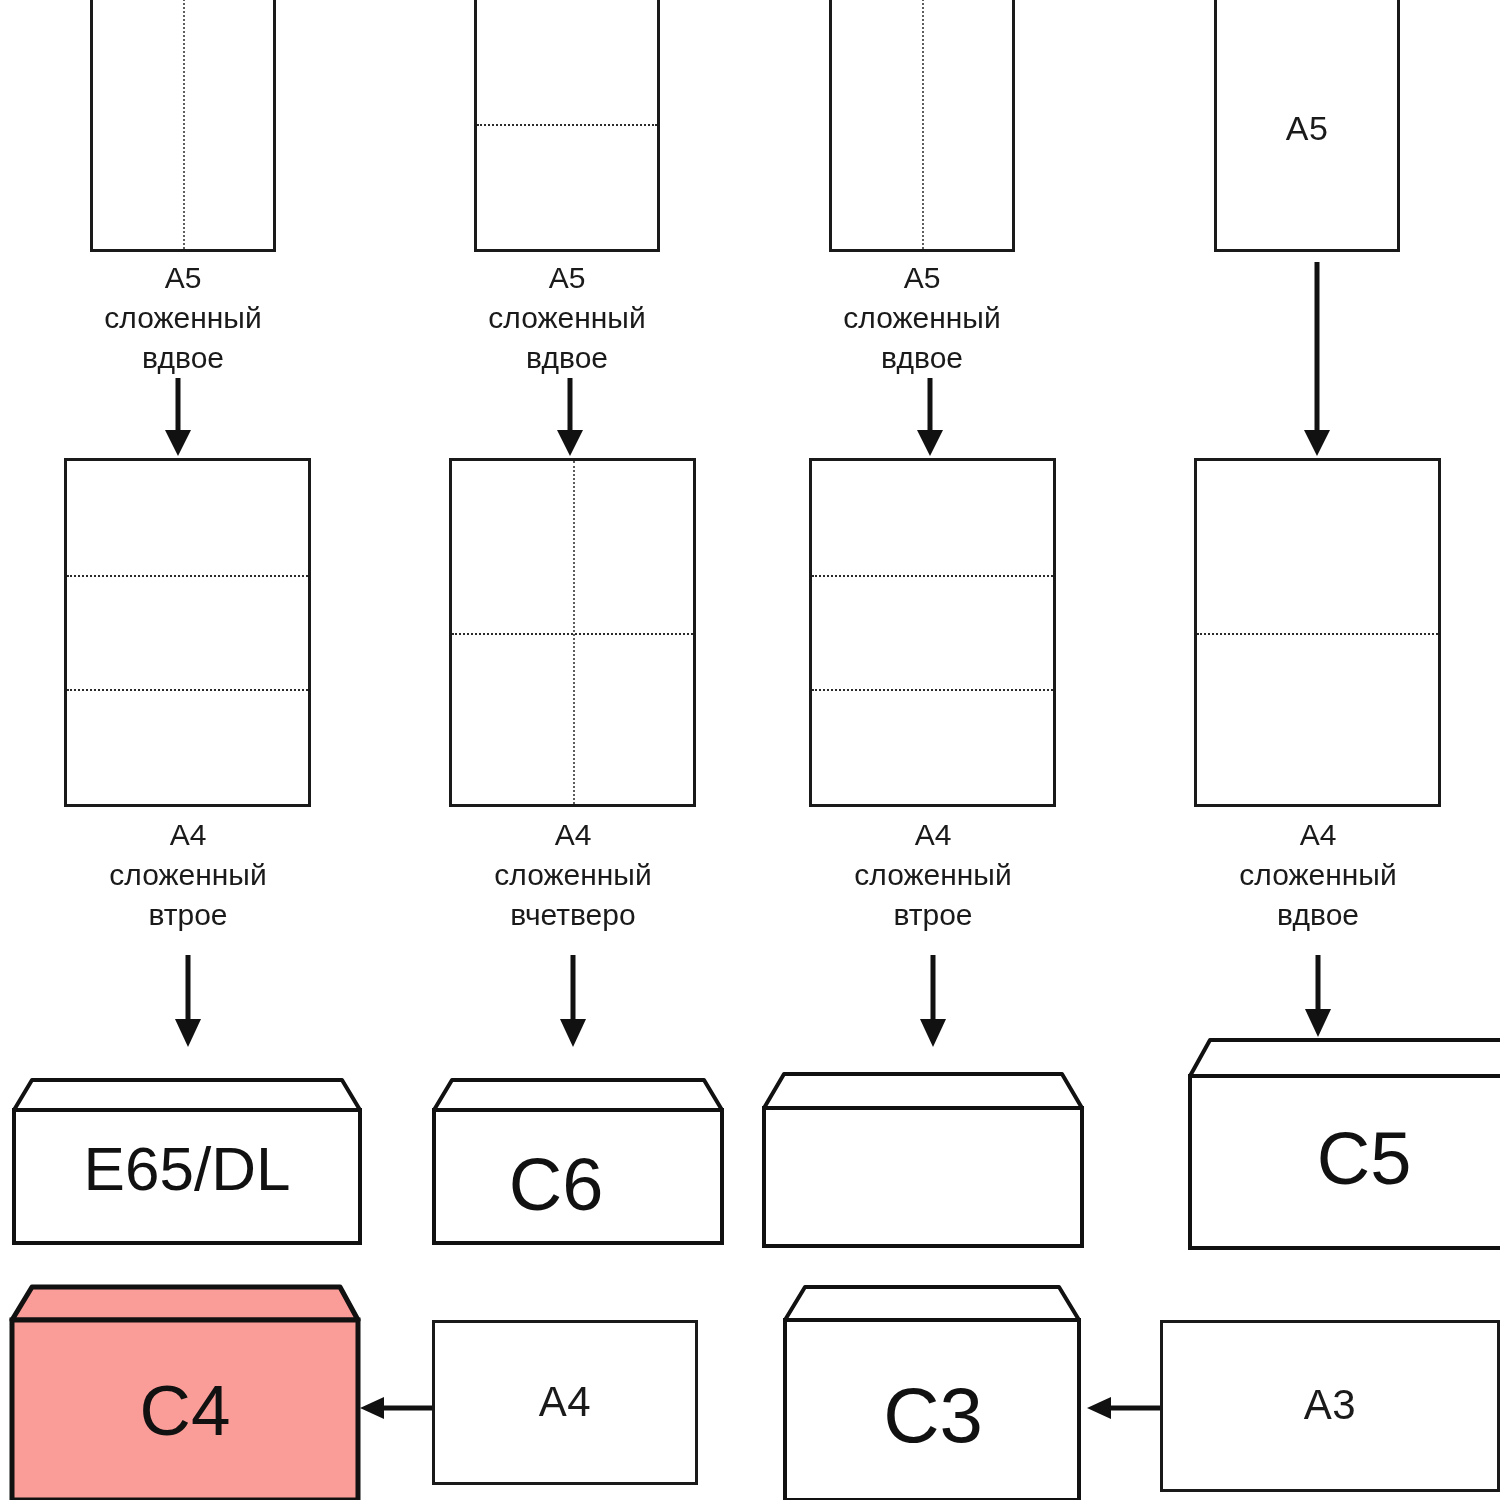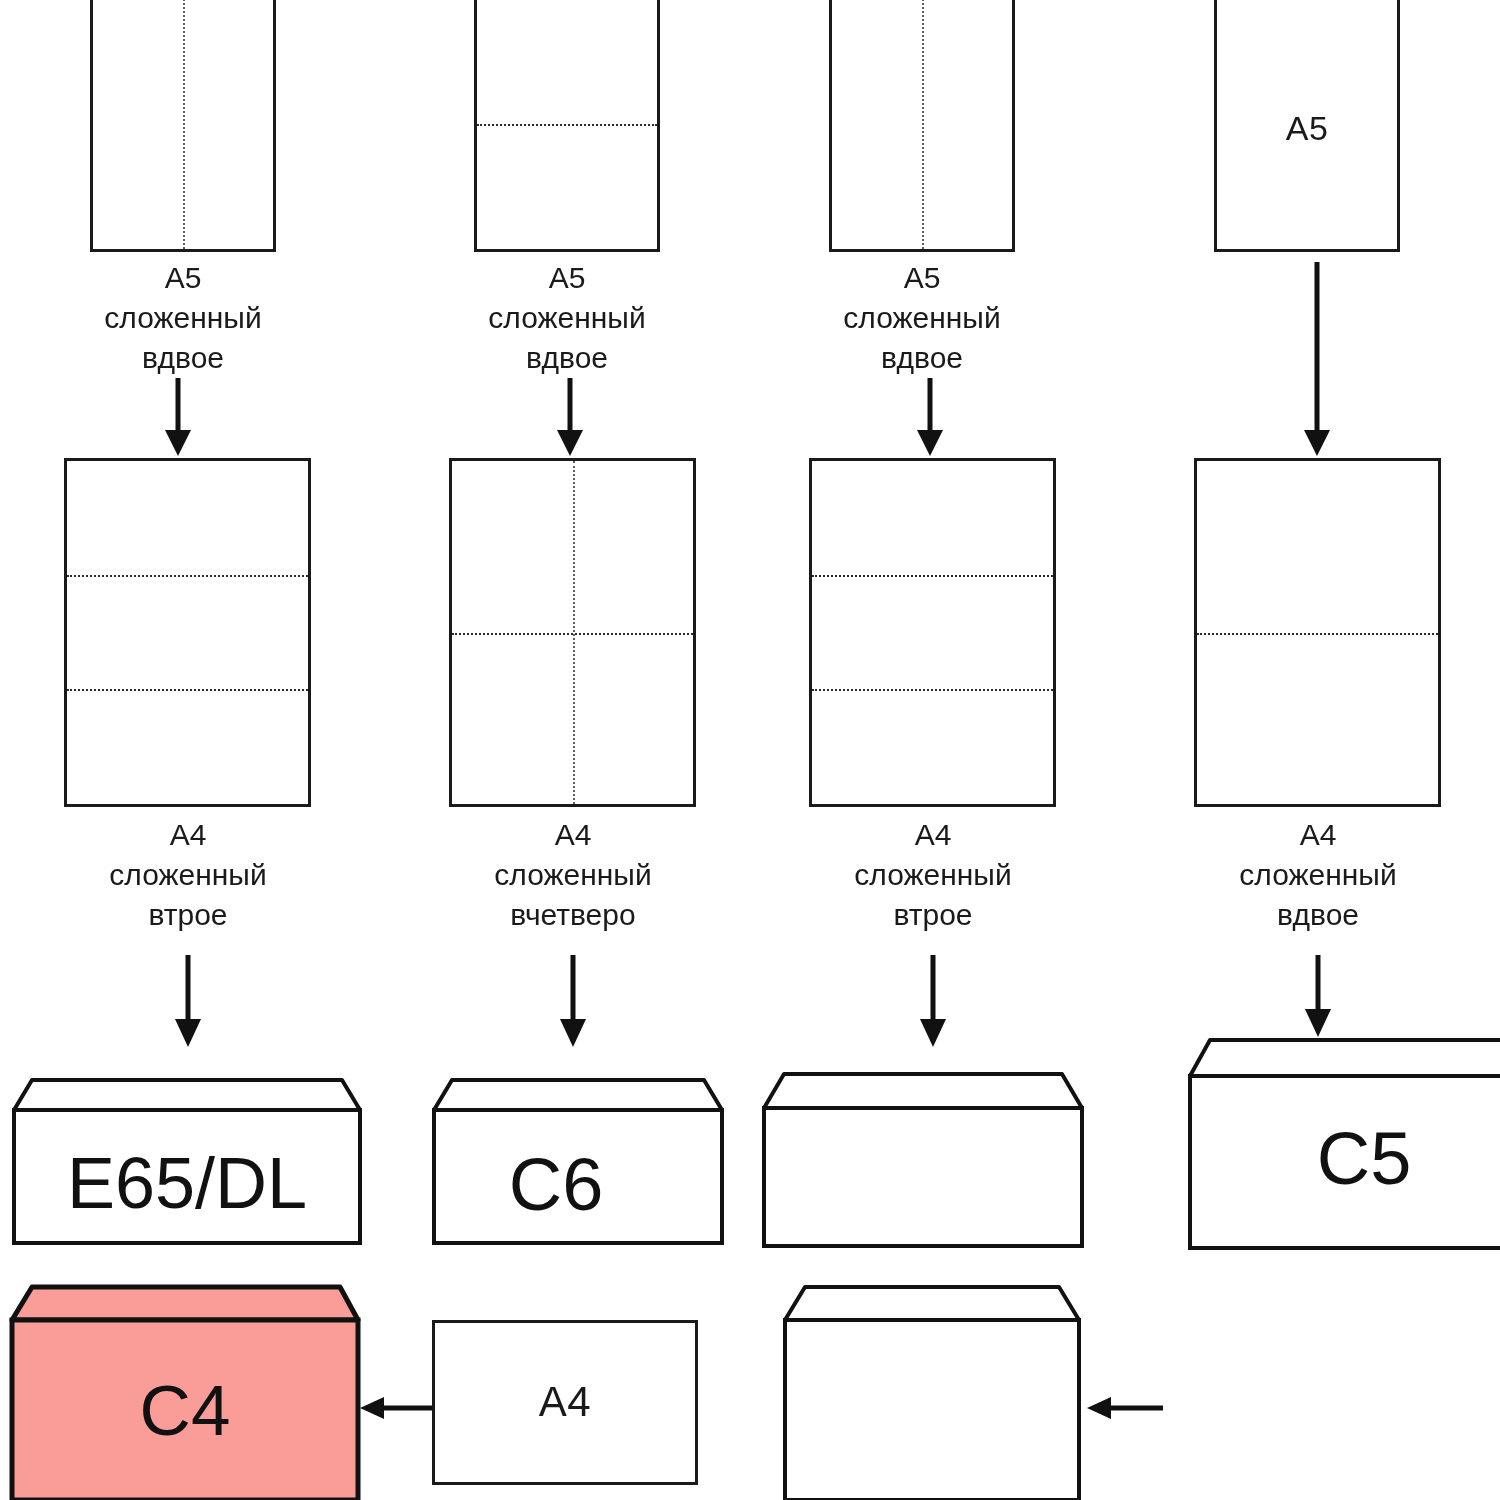--- a/index.html
+++ b/index.html
@@ -189,21 +189,21 @@
       <line x1="22" y1="0" x2="22" y2="64" stroke="#111111" stroke-width="5"></line>
       <polygon points="22,82 9,54 35,54" fill="#111111"></polygon>
     </svg>
   </div>
 
   <div class="envelope" style="left:12px; top:1040px; width:350px; height:205px;">
     <svg width="350" height="205" viewBox="0 0 350 205">
       <polygon points="20,40 330,40 348,70 2,70" fill="#ffffff" stroke="#111111" stroke-width="4" stroke-linejoin="round"></polygon>
       <rect x="2" y="70" width="346" height="133" fill="#ffffff" stroke="#111111" stroke-width="4"></rect>
     </svg>
-    <div class="env-label" style="top:102px; font-size:72px;">E65/DL</div>
+    <div class="env-label" style="top:93px; font-size:62px;">E65/DL</div>
   </div>
 
   <div class="envelope" style="left:432px; top:1040px; width:248px; height:205px;">
     <svg width="292" height="205" viewBox="0 0 292 205">
       <polygon points="20,40 272,40 290,70 2,70" fill="#ffffff" stroke="#111111" stroke-width="4" stroke-linejoin="round"></polygon>
       <rect x="2" y="70" width="288" height="133" fill="#ffffff" stroke="#111111" stroke-width="4"></rect>
     </svg>
     <div class="env-label" style="top:102px; font-size:74px;">C6</div>
   </div>
 
@@ -239,23 +239,27 @@
 
   <div class="paper" style="left:432px; top:1320px; width:266px; height:165px;">
     <div class="paper-label-inside" style="top:55px; font-size:42px;">А4</div>
   </div>
 
   <div class="envelope" style="left:783px; top:1282px; width:300px; height:220px;">
     <svg width="300" height="220" viewBox="0 0 300 220">
       <polygon points="22,5 276,5 296,38 2,38" fill="#ffffff" stroke="#111111" stroke-width="4" stroke-linejoin="round"></polygon>
       <rect x="2" y="38" width="294" height="180" fill="#ffffff" stroke="#111111" stroke-width="4"></rect>
     </svg>
+    <div class="env-label" style="top:88px; font-size:78px;">C3</div>
   </div>
 
   <div class="arrow-left" style="left:1085px; top:1393px; width:78px;">
     <svg width="78" height="30" viewBox="0 0 78 30">
       <line x1="78" y1="15" x2="18" y2="15" stroke="#111111" stroke-width="5"></line>
       <polygon points="2,15 26,4 26,26" fill="#111111"></polygon>
     </svg>
   </div>
 
+  <div class="paper" style="left:1160px; top:1320px; width:340px; height:172px;">
+    <div class="paper-label-inside" style="top:58px; font-size:42px;">А3</div>
+  </div>
 
 </div>
 
 </body></html>

